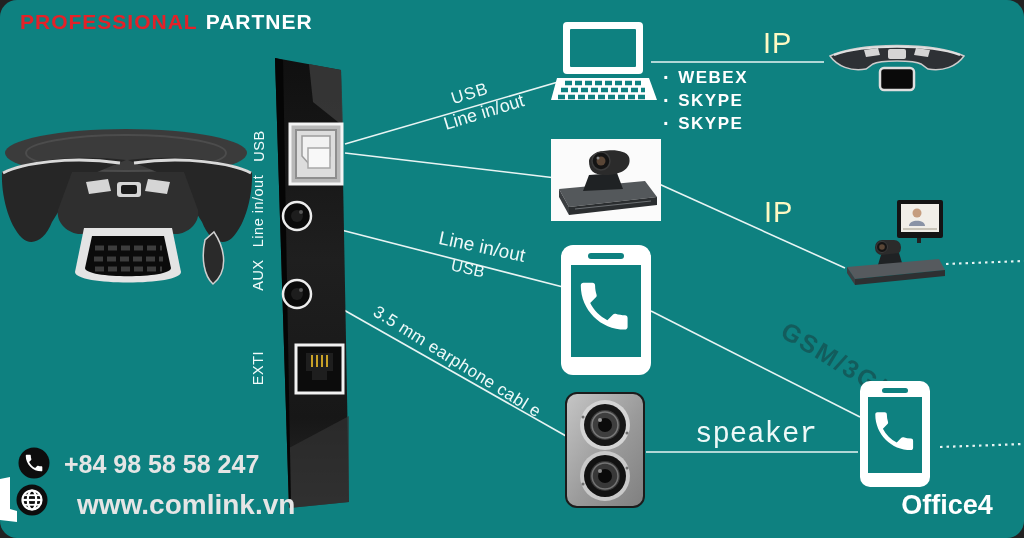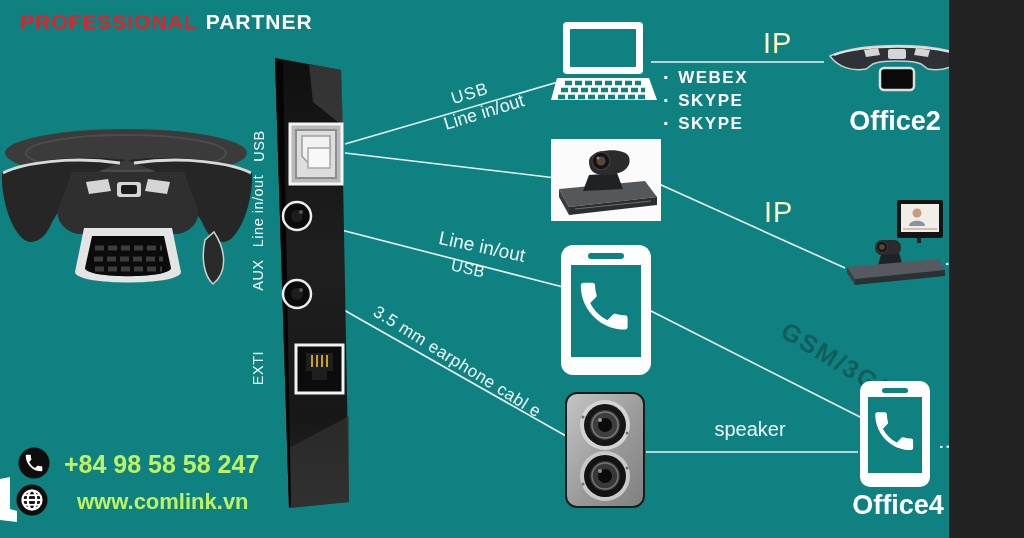--- a/index.html
+++ b/index.html
@@ -1,39 +1,40 @@
 <!DOCTYPE html>
 <html><head>
 <meta charset="utf-8">
 <style>
   html,body{margin:0;padding:0;background:#222;}
   .canvas{
-    position:relative;width:949px;height:538px;overflow:hidden;
+    position:relative;width:1024px;height:538px;overflow:hidden;
     background:#0e8180;
     font-family:"Liberation Sans", sans-serif;
+    border-radius:17px;
     -webkit-font-smoothing:antialiased;
   }
   .abs{position:absolute;}
   .hdr{left:20px;top:10px;font-size:21px;font-weight:800;letter-spacing:1px;white-space:nowrap;}
   .hdr .red{color:#e42128;}
   .hdr .white{color:#ffffff;margin-left:8px;}
   .portlabel{
     width:120px;text-align:center;color:#f2fbfa;font-size:14.5px;font-weight:500;
     transform:rotate(-90deg);letter-spacing:.5px;white-space:nowrap;
   }
   .linelabel{color:#eef9f8;white-space:nowrap;text-align:center;}
   .iplabel{color:#fef9c3;font-size:29px;font-weight:400;letter-spacing:1px;}
   .officelabel{width:150px;text-align:center;color:#ffffff;font-size:27px;font-weight:700;}
   .apps{left:663px;top:66px;}
   .app-row{display:flex;align-items:center;color:#ffffff;font-weight:700;
     font-size:17px;letter-spacing:1.5px;height:23px;}
   .app-row .b{margin-right:7px;font-size:20px;}
   .watermark{width:190px;text-align:center;transform:rotate(31deg);
     color:rgba(24,62,62,0.55);font-size:25px;font-weight:700;letter-spacing:2px;}
-  .contact-text{color:#bef264;font-weight:700;white-space:nowrap;}
+  .contact-text{color:#e5e5e5;font-weight:700;white-space:nowrap;}
   svg{display:block;}
 </style>
 </head>
 <body>
 
 <div class="canvas">
 
   <svg width="0" height="0" class="abs">
     <defs>
       <path id="call" d="M6.62 10.79c1.44 2.83 3.76 5.14 6.59 6.59l2.2-2.21c.27-.26.67-.36 1.02-.24 1.12.37 2.33.57 3.57.57.55 0 1 .45 1 1V20c0 .55-.45 1-1 1-9.39 0-17-7.61-17-17 0-.55.45-1 1-1h3.5c.55 0 1 .45 1 1 0 1.25.2 2.45.57 3.57.11.35.03.74-.25 1.02l-2.2 2.2z"></path>
@@ -132,21 +133,21 @@
   <div class="abs portlabel" style="left:199px;top:138px;">USB</div>
   <div class="abs portlabel" style="left:198px;top:203px;">Line in/out</div>
   <div class="abs portlabel" style="left:198px;top:267px;">AUX</div>
   <div class="abs portlabel" style="left:198px;top:360px;">EXTI</div>
 
   <div class="abs linelabel" style="left:440px;top:84px;width:60px;font-size:17px;transform:rotate(-17deg);letter-spacing:1px;">USB</div>
   <div class="abs linelabel" style="left:428px;top:102px;width:112px;font-size:18px;transform:rotate(-17deg);">Line in/out</div>
   <div class="abs linelabel" style="left:426px;top:236px;width:112px;font-size:19px;transform:rotate(12deg);">Line in/out</div>
   <div class="abs linelabel" style="left:443px;top:260px;width:50px;font-size:16px;transform:rotate(12deg);letter-spacing:.5px;">USB</div>
   <div class="abs linelabel" style="left:337px;top:352px;width:240px;font-size:17px;transform:rotate(32deg);letter-spacing:.5px;">3.5 mm earphone cabl e</div>
-  <div class="abs linelabel" style="left:695px;top:418px;width:110px;font-size:20px;font-weight:400;">speaker</div>
+  <div class="abs linelabel" style="left:695px;top:418px;width:110px;font-size:29px;font-weight:400;font-family:Liberation Mono, monospace;">speaker</div>
   <div class="abs iplabel" style="left:763px;top:27px;">IP</div>
   <div class="abs iplabel" style="left:764px;top:196px;">IP</div>
   <div class="abs watermark" style="left:755px;top:354px;">GSM/3G/4G</div>
 
   <svg class="abs" style="left:551px;top:20px;" width="106" height="84" viewBox="0 0 106 84">
     <rect x="12" y="2" width="80" height="52" rx="4" fill="#ffffff"></rect>
     <rect x="19" y="9" width="66" height="38" rx="1" fill="#0e8180"></rect>
     <polygon points="6,58 98,58 106,80 0,80" fill="#ffffff"></polygon>
     <g stroke="#0e8180" stroke-width="4.5" stroke-dasharray="7 3">
       <line x1="14" y1="63" x2="90" y2="63"></line>
@@ -217,21 +218,20 @@
   </svg>
 
   <svg class="abs" style="left:824px;top:38px;" width="146" height="56" viewBox="0 0 146 56">
     <path d="M6,18 C36,4 110,4 140,18 C133,28 119,34 104,31 L97,26 C90,22 56,22 49,26 L42,31 C27,34 13,28 6,18 Z" fill="#2e3135" stroke="#cccccc" stroke-width="1.5"></path>
     <path d="M10,17 C40,6 106,6 136,17" fill="none" stroke="#e0e0e0" stroke-width="2"></path>
     <path d="M40,12 l14,-2 l2,7 l-14,2 z" fill="#d5d5d5"></path>
     <path d="M106,12 l-14,-2 l-2,7 l14,2 z" fill="#d5d5d5"></path>
     <rect x="64" y="11" width="18" height="10" rx="2" fill="#d5d5d5"></rect>
     <rect x="56" y="30" width="34" height="22" rx="4" fill="#0a0a0a" stroke="#dedede" stroke-width="2.5"></rect>
   </svg>
-  <div class="abs officelabel" style="left:820px;top:106px;">Office2</div>
 
   <svg class="abs" style="left:845px;top:196px;" width="100" height="92" viewBox="0 0 100 92">
     <rect x="52" y="4" width="46" height="38" rx="2" fill="#141414"></rect>
     <rect x="56" y="8" width="38" height="28" fill="#f1eee8"></rect>
     <circle cx="72" cy="17" r="4.5" fill="#c59d7f"></circle>
     <path d="M64,30 C64,23 80,23 80,30 Z" fill="#8a93a6"></path>
     <line x1="58" y1="33" x2="92" y2="33" stroke="#c9c4b8" stroke-width="2"></line>
     <rect x="72" y="42" width="4" height="5" fill="#222222"></rect>
     <rect x="30" y="44" width="26" height="15" rx="7" fill="#2b2b2b"></rect>
     <circle cx="37" cy="51" r="5.5" fill="#151515" stroke="#3c3c3c" stroke-width="1"></circle>
@@ -241,21 +241,21 @@
     <polygon points="10,83 100,74 100,80 10,89" fill="#2d3032"></polygon>
     <polygon points="2,71 10,83 10,89 2,77" fill="#3c3f42"></polygon>
   </svg>
 
   <svg class="abs" style="left:860px;top:381px;" width="70" height="106" viewBox="0 0 70 106">
     <rect x="0" y="0" width="70" height="106" rx="10" fill="#ffffff"></rect>
     <rect x="22" y="7" width="26" height="5" rx="2.5" fill="#0e8180"></rect>
     <rect x="8" y="16" width="54" height="76" fill="#0e8180"></rect>
     <use href="#call" transform="translate(9,25) scale(2.1)" fill="#ffffff"></use>
   </svg>
-  <div class="abs officelabel" style="left:823px;top:490px;">Office4</div>
+  <div class="abs officelabel" style="left:872px;top:490px;">Office4</div>
 
   <svg class="abs" style="left:0;top:477px;" width="18" height="48" viewBox="0 0 18 48">
     <path d="M0,2 L10,0 L10,32 L17,34 L17,45 L0,43 Z" fill="#ffffff"></path>
   </svg>
 
   <svg class="abs" style="left:18px;top:447px;" width="32" height="32" viewBox="0 0 32 32">
     <circle cx="16" cy="16" r="15.5" fill="#0d0d0d"></circle>
     <use href="#call" transform="translate(5,5) scale(0.92)" fill="#ffffff"></use>
   </svg>
   <div class="abs contact-text" style="left:64px;top:450px;font-size:25px;">+84 98 58 58 247</div>
@@ -263,15 +263,15 @@
   <svg class="abs" style="left:16px;top:484px;" width="32" height="32" viewBox="0 0 32 32">
     <circle cx="16" cy="16" r="15.5" fill="#0d0d0d"></circle>
     <g stroke="#ffffff" stroke-width="2.2" fill="none">
       <circle cx="16" cy="16" r="9.5"></circle>
       <ellipse cx="16" cy="16" rx="4.2" ry="9.5"></ellipse>
       <line x1="6.5" y1="16" x2="25.5" y2="16"></line>
       <line x1="8.5" y1="11.2" x2="23.5" y2="11.2" stroke-width="1.8"></line>
       <line x1="8.5" y1="20.8" x2="23.5" y2="20.8" stroke-width="1.8"></line>
     </g>
   </svg>
-  <div class="abs contact-text" style="left:77px;top:489px;font-size:22px;">www.comlink.vn</div>
+  <div class="abs contact-text" style="left:77px;top:489px;font-size:28px;">www.comlink.vn</div>
 
 </div>
 
 </body></html>

